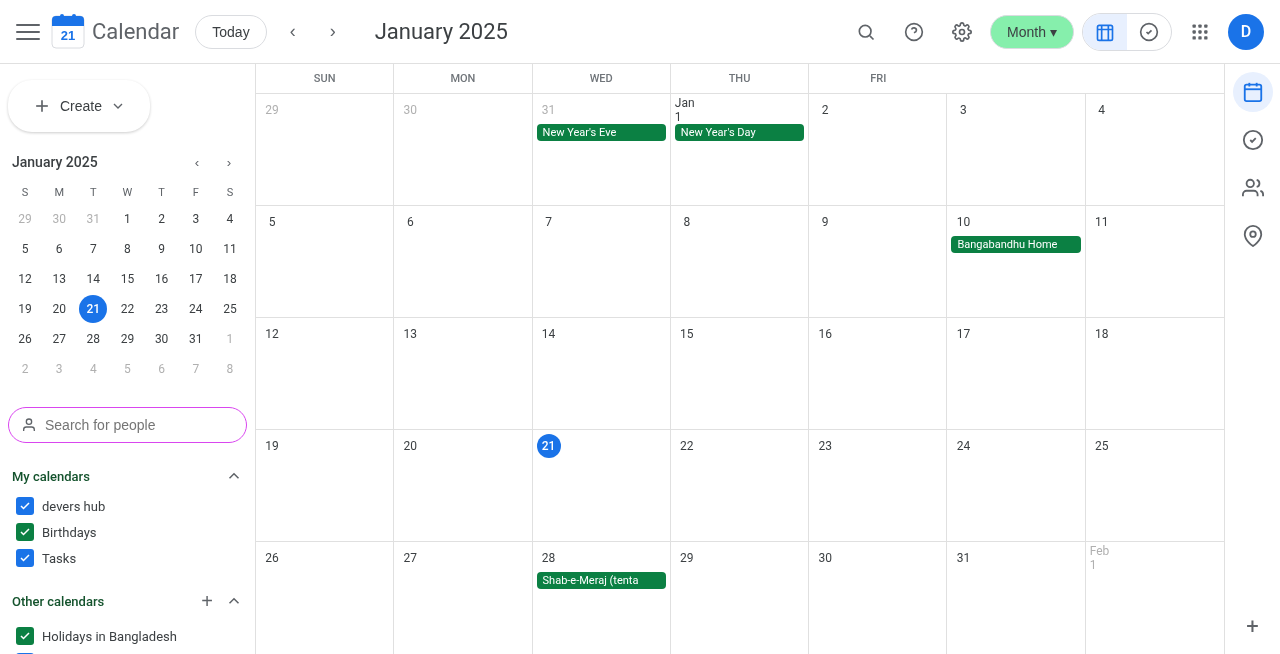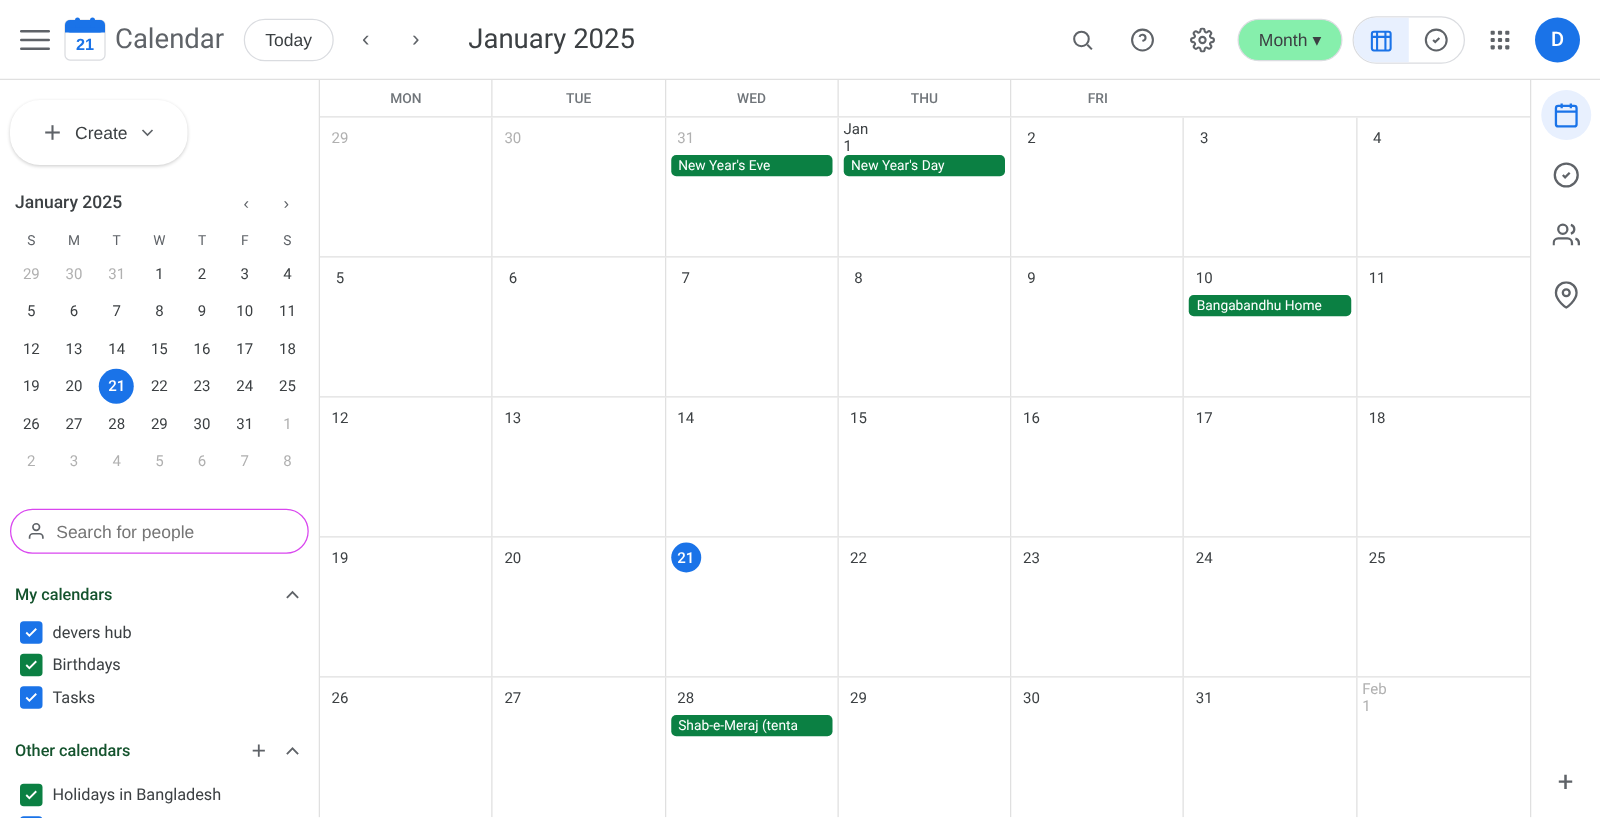--- a/index.html
+++ b/index.html
@@ -326,22 +326,22 @@
           
         </div>
 
       </div>
     </div>
   </div>
 
   <div class="cal-grid-area">
 
     <div class="cal-header-row">
+      <div class="cal-header-cell">SUN</div>
       <div class="cal-header-cell">MON</div>
-      <div class="cal-header-cell">TUE</div>
       <div class="cal-header-cell">WED</div>
       <div class="cal-header-cell">THU</div>
       <div class="cal-header-cell">FRI</div>
     </div>
 
     <div class="cal-body">
 
       <div class="cal-week">
         <div class="cal-cell">
           <div class="cal-date other-month">29</div>

